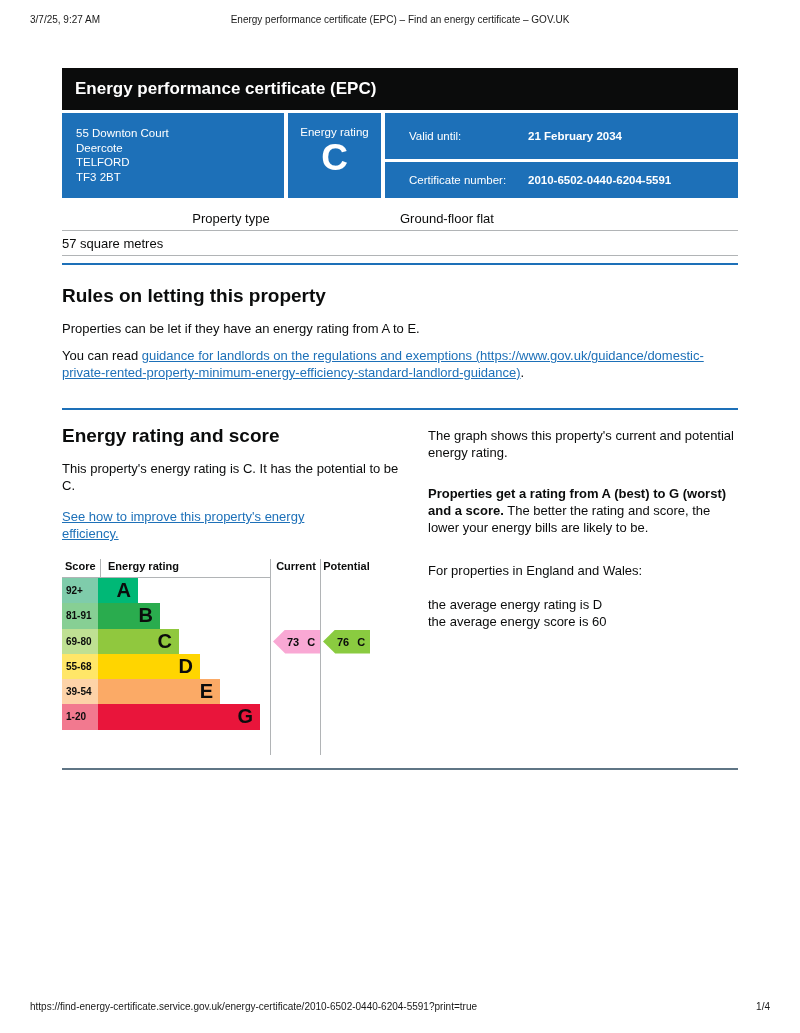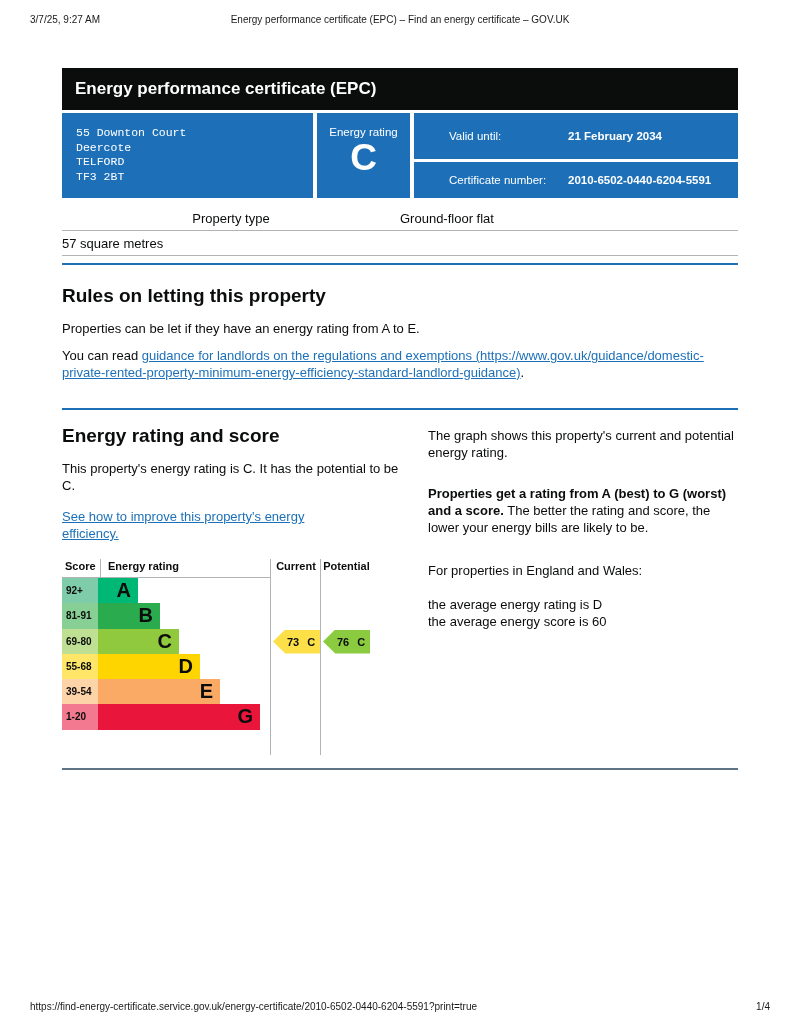--- a/index.html
+++ b/index.html
@@ -18,26 +18,26 @@
 
   .content { position: absolute; left: 62px; top: 68px; width: 676px; }
 
   
   .banner { background: #0b0c0c; color: #ffffff; height: 42px; line-height: 42px;
     font-size: 17px; font-weight: bold; padding-left: 13px; }
 
   
   .summary-band { margin-top: 3px; height: 85px; display: flex; }
   .box-blue { background: #1d70b8; color: #ffffff; }
-  .address-box { width: 251px; padding: 13px 0 8px 14px; font-size: 11.5px; line-height: 14.5px; font-family: Liberation Mono, monospace; }
+  .address-box { width: 222px; padding: 13px 0 8px 14px; font-size: 11.5px; line-height: 14.5px; }
   .rating-box { width: 93px; margin-left: 4px; text-align: center; padding-top: 13px; }
   .rating-box .rb-label { font-size: 11.5px; display: block; }
   .rating-box .rb-letter { font-size: 37px; font-weight: bold; line-height: 40px; display: block; }
   .validity-box { flex: 1; margin-left: 4px; display: flex; flex-direction: column; background: #ffffff; }
-  .validity-cell { background: #1d70b8; color: #ffffff; display: flex; align-items: center; padding-left: 35px; }
+  .validity-cell { background: #1d70b8; color: #ffffff; display: flex; align-items: center; padding-left: 24px; }
   .validity-cell.top { height: 46px; margin-bottom: 3px; }
   .validity-cell.bottom { flex: 1; }
   .validity-cell .v-label { font-size: 11.5px; width: 119px; }
   .validity-cell .v-value { font-size: 11.5px; font-weight: bold; }
 
   
   .prop-table { margin-top: 8px; }
   .prop-row { display: flex; height: 25px; align-items: center; border-bottom: 1px solid #b1b4b6; font-size: 13px; text-align: center; }
   .prop-row .p-label { width: 338px; }
   .rule-blue { border: none; border-top: 2px solid #1d70b8; margin-top: 7px; }
@@ -171,21 +171,21 @@
             </div>
             <div class="epc-row">
               <div class="epc-score" style="background: rgb(253, 211, 168);">39-54</div>
               <div class="epc-bar" style="background: rgb(251, 170, 102); width: 122px;">E</div>
             </div>
             <div class="epc-row">
               <div class="epc-score" style="background: rgb(242, 121, 143);">1-20</div>
               <div class="epc-bar" style="background: rgb(233, 21, 59); width: 162px;">G</div>
             </div>
           </div>
-        <div class="epc-arrow" id="current-arrow" style="background: #fde047; left: 211px; top: 70.6px;">
+        <div class="epc-arrow" id="current-arrow" style="background: #f9a8d4; left: 211px; top: 70.6px;">
           <span class="a-score">73</span>
           <span class="a-band">C</span>
         </div>
         <div class="epc-arrow" id="potential-arrow" style="background: rgb(138, 203, 64); left: 261px; top: 70.6px;">
           <span class="a-score">76</span>
           <span class="a-band">C</span>
         </div>
       </div>
     </div>
 

